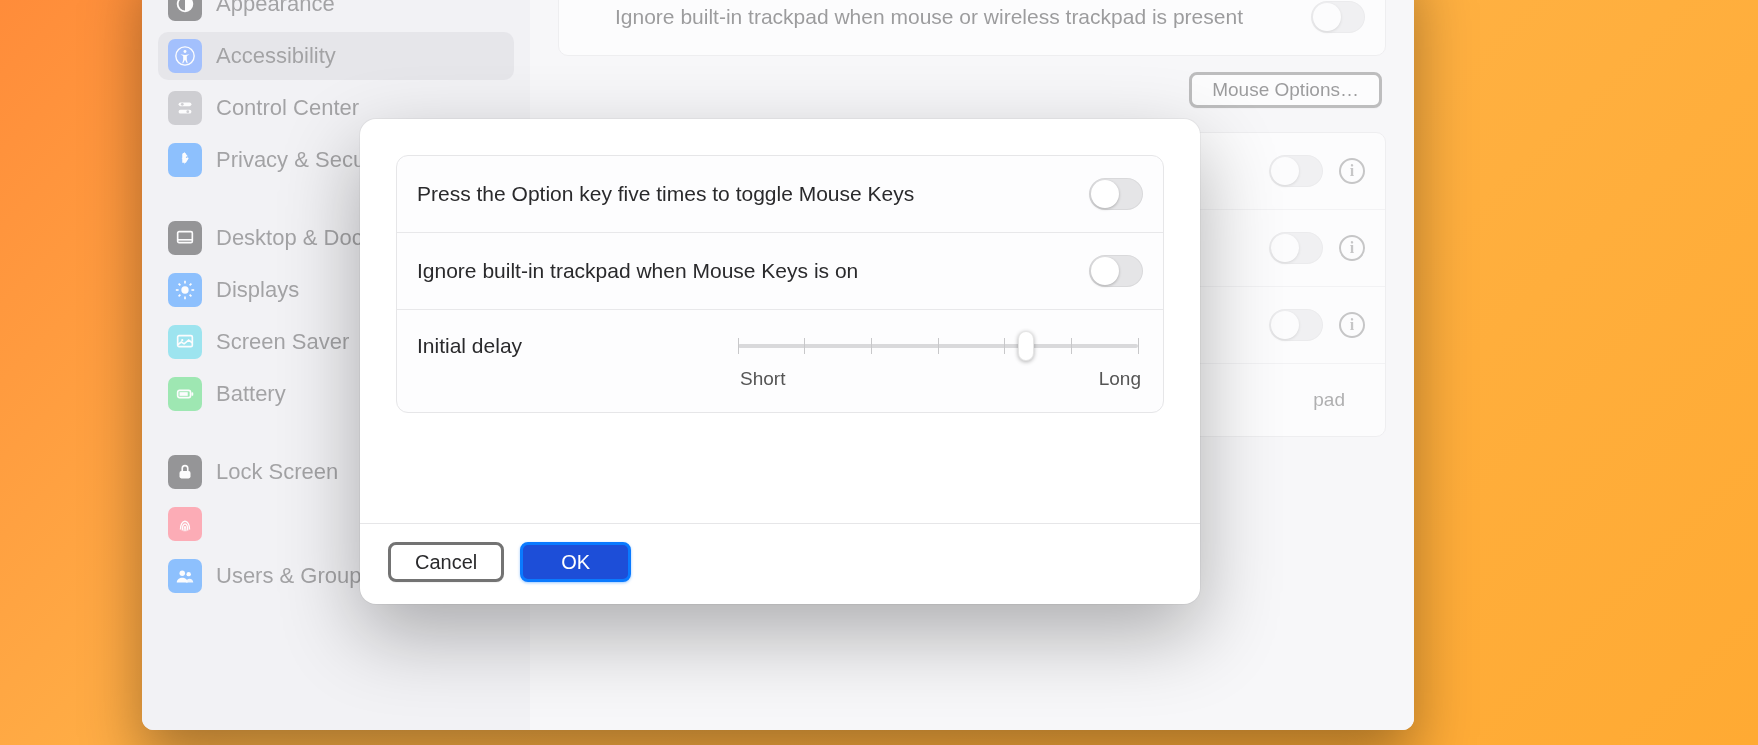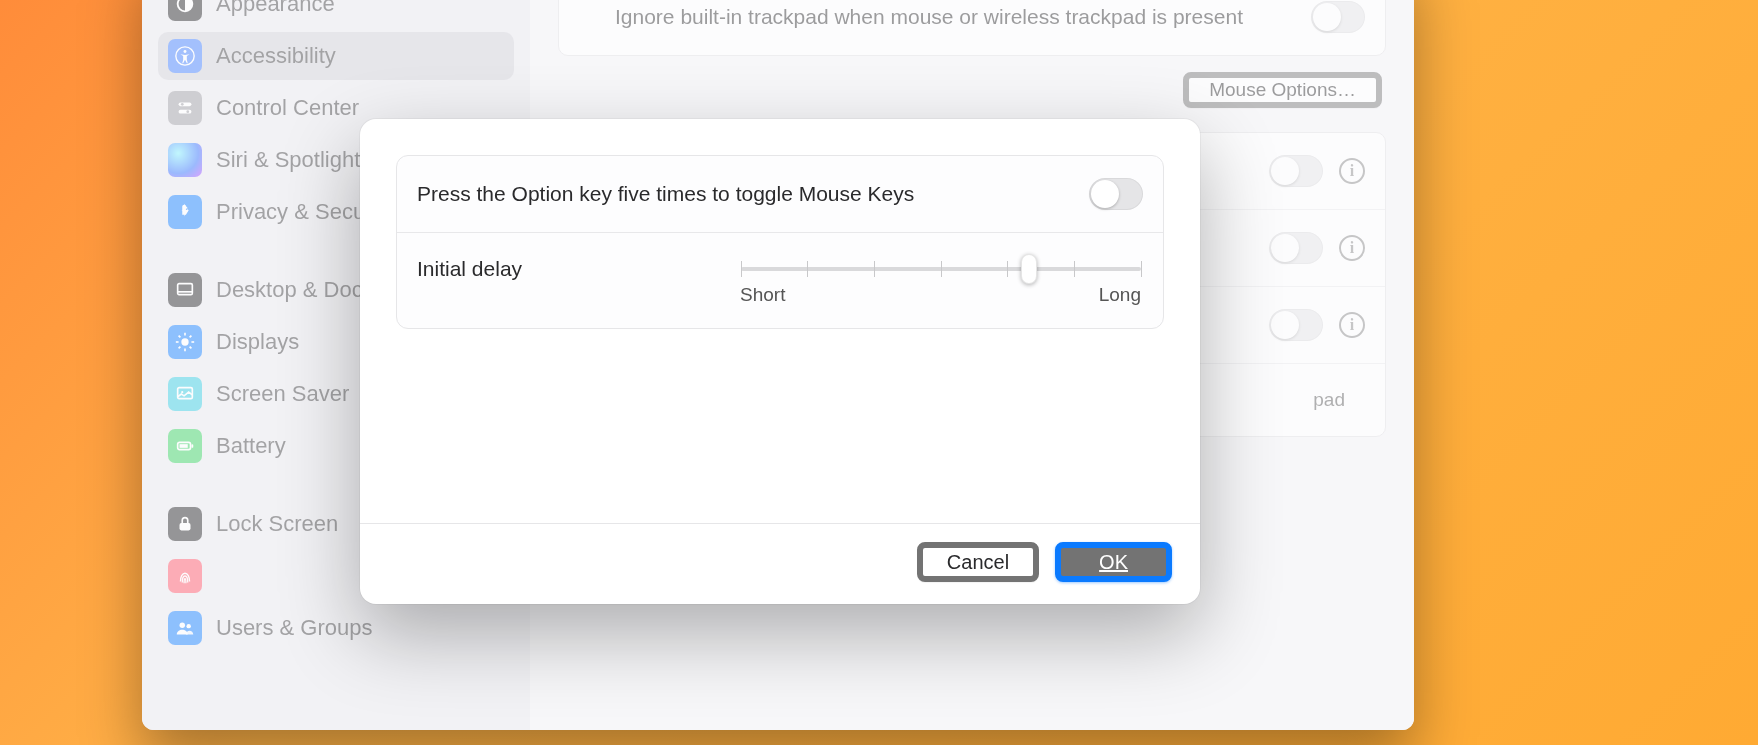--- a/index.html
+++ b/index.html
@@ -87,30 +87,29 @@
     width: 26px; height: 26px; border-radius: 50%;
     border: 2px solid #888; color: #888;
     display: flex; align-items: center; justify-content: center;
     font-size: 16px; font-weight: 600; font-family: Georgia, serif;
   }
 
   .btn {
     display: inline-flex; align-items: center; justify-content: center;
     height: 36px; padding: 0 20px;
     background: #fff;
-    border: 6px solid #737373;
+    border: 3px solid #737373;
     border-radius: 8px;
     font-size: 19px;
     color: #2a2a2c;
     box-shadow: 0 1px 1px rgba(0,0,0,0.05);
   }
   .btn.primary {
-    background: #737373; color: #fff; border-color: #0a7aff;
+    background: #1d4ed8; color: #fff; border-color: #0a7aff;
     box-shadow: 0 1px 3px rgba(10,122,255,0.4);
-    text-decoration: underline;
   }
 
   .options-btn-row {
     display: flex; justify-content: flex-end; padding: 16px 4px 24px 4px;
   }
 
   
   .dim {
     position: absolute; inset: 0;
     background: rgba(250,250,252,0.55);
@@ -136,21 +135,21 @@
   }
   .srow {
     display: flex; align-items: center; justify-content: space-between;
     padding: 22px 20px;
     border-bottom: 1px solid #e8e8ea;
     font-size: 21px;
     color: #2a2a2c;
   }
   .srow:last-child { border-bottom: none; }
 
-  .slider-block { display: flex; flex-direction: column; align-items: center; gap: 1px; }
+  .slider-block { display: flex; flex-direction: column; align-items: flex-start; gap: 8px; }
   .slider-wrap { display: flex; align-items: center; gap: 12px; }
   .slider {
     position: relative; width: 400px; height: 28px;
     display: flex; align-items: center;
   }
   .slider.narrow { width: 310px; }
   .slider-track {
     position: absolute; left: 0; right: 0; top: 50%; height: 4px;
     background: #d9d9db; border-radius: 2px; transform: translateY(-50%);
   }
@@ -163,22 +162,22 @@
   .ticks span {
     position: absolute; top: 6px; width: 1px; height: 16px; background: #c8c8ca;
   }
   .slider-labels {
     display: flex; justify-content: space-between; width: 405px;
     font-size: 19px; color: #555; padding: 0 2px;
   }
 
   .sheet-footer {
     border-top: 1px solid #e6e6e8;
-    padding: 18px 28px 22px 28px;
-    display: flex; justify-content: flex-end; gap: 16px;
+    padding: 18px 16px 22px 28px;
+    display: flex; gap: 16px;
   }
   .sheet-footer .btn { height: 40px; font-size: 20px; padding: 0 24px; }
   .sheet-footer .btn.primary { padding: 0 38px; }
 
   .emoji-icon { font-size: 26px; color:#606062; }
 </style>
 </head>
 <body>
 
 <div class="window">
@@ -211,24 +210,20 @@
         <svg viewBox="0 0 24 24" fill="#fff">
             <rect x="5" y="6" width="14" height="4" rx="2"></rect>
             <rect x="5" y="14" width="14" height="4" rx="2"></rect>
             <circle cx="9" cy="8" r="1.5" fill="#9a9aa0"></circle>
             <circle cx="15" cy="16" r="1.5" fill="#9a9aa0"></circle>
           </svg>
       </span>
       <span>Control Center</span>
     </div>
 
-    <div class="side-item">
-      <span class="side-icon" style="background:radial-gradient(circle at 30% 30%, #7cf3ff, #2a6cff 60%, #b03bff)"></span>
-      <span>Siri &amp; Spotlight</span>
-    </div>
 
     <div class="side-item">
       <span class="side-icon" style="background:#0a7aff">
         <svg viewBox="0 0 24 24" fill="#fff">
             <path d="M12 3l1 6-4 1 4 1-1 6 4-7-4-1 4-1z" transform="translate(-1,0)"></path>
             <path d="M9 4v16M15 4v16" stroke="#fff" stroke-width="0" fill="none"></path>
             <path d="M12 3c4 1 6 2 6 2 0 6-2 11-6 13-4-2-6-7-6-13 0 0 2-1 6-2z" fill="none" stroke="#fff" stroke-width="0"></path>
             <path d="M7 9h10M12 4v12" stroke="#fff" stroke-width="0"></path>
             <path d="M12 5c3 0 5 .7 5 .7 0 5-1.6 9-5 10.8C8.6 14.7 7 10.7 7 5.7c0 0 2-.7 5-.7z" fill="#fff" opacity="0"></path>
             <path d="M8 7l8 0M8 11l8 0M12 4l0 11" stroke="#fff" stroke-width="0"></path> 
@@ -385,20 +380,26 @@
   <div class="sheet-body">
     <div class="sheet-card">
 
       <div class="srow">
         <span>Press the Option key five times to toggle Mouse Keys</span>
         <div class="toggle">
             <div class="knob"></div>
           </div>
       </div>
 
+      <div class="srow">
+        <span>Ignore built-in trackpad when Mouse Keys is on</span>
+        <div class="toggle">
+            <div class="knob"></div>
+          </div>
+      </div>
 
       <div class="srow" style="align-items:flex-start">
         <span style="padding-top:2px">Initial delay</span>
         <div class="slider-block">
           <div class="slider">
             <div class="slider-track"></div>
             <div class="ticks">
                 <span style="left:0%"></span>
                 <span style="left:16.6%"></span>
                 <span style="left:33.3%"></span>

